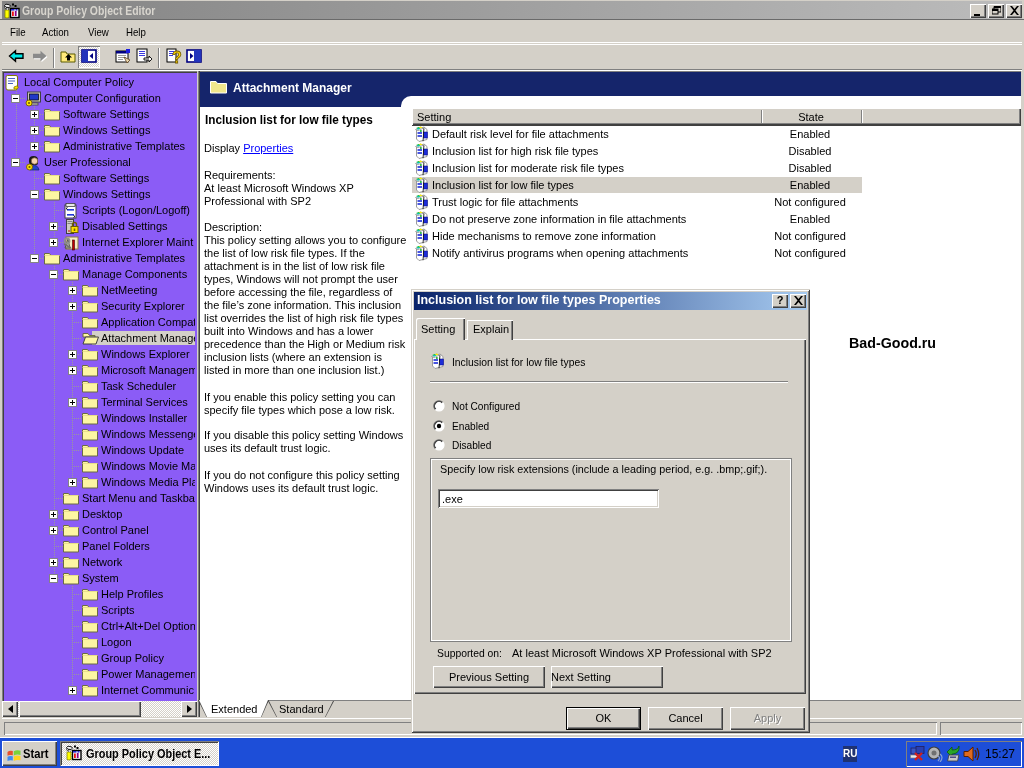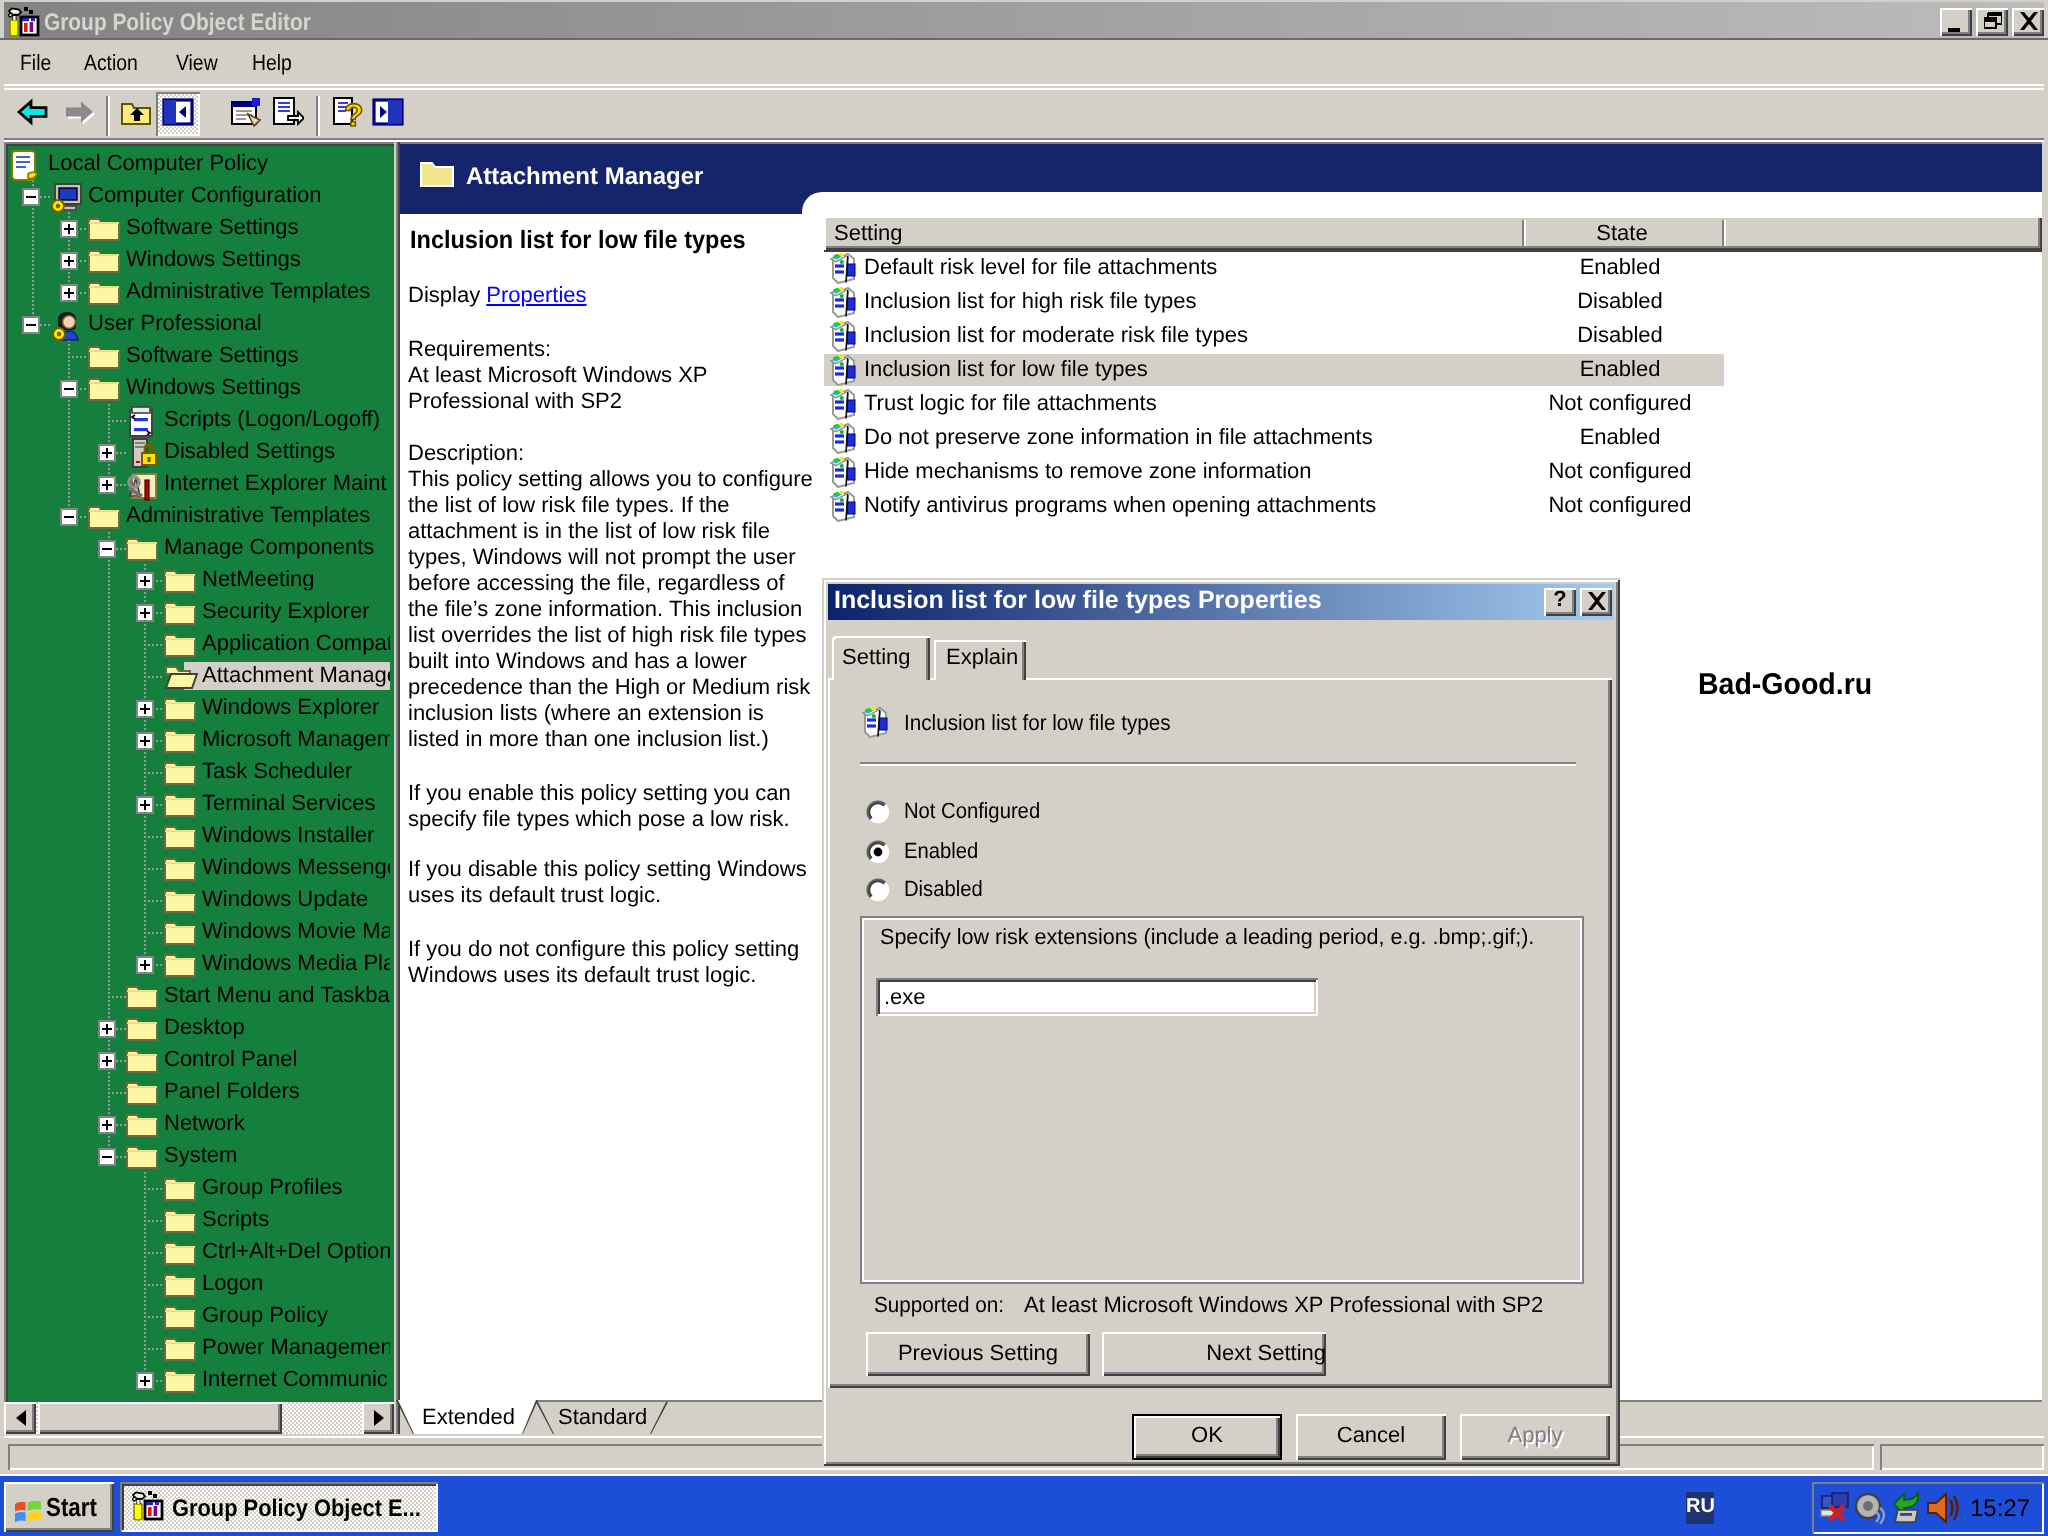--- a/index.html
+++ b/index.html
@@ -119,21 +119,21 @@
       </svg>
     </div>
 <div class="ab" style="left:186px;top:48px;">
       <svg width="16" height="16" viewBox="0 0 16 16">
         <rect x="1" y="2" width="14" height="12" fill="#fff" stroke="#000080" stroke-width="1.6"></rect>
         <rect x="8" y="2" width="7" height="12" fill="#2233bb"></rect>
         <path d="M4 5 L7.5 8 L4 11 Z" fill="#000080"></path>
       </svg>
     </div>
 </div>
-<div class="ab" style="left:2px;top:71px;width:195px;height:646px;background:#15803d;box-shadow: inset 1px 1px 0 #808080, inset 2px 2px 0 #404040;overflow:hidden;">
+<div class="ab" style="left:2px;top:71px;width:195px;height:646px;background:#8b5cf6;box-shadow: inset 1px 1px 0 #808080, inset 2px 2px 0 #404040;overflow:hidden;">
 <div class="ab" style="left:2px;top:2px;width:191px;height:644px;overflow:hidden;" id="tree">
 <div class="ab" style="left:12px;top:15px;width:1px;height:74px;background-image:repeating-linear-gradient(to bottom,#9a9a9a 0 1px,transparent 1px 2px);"></div>
 <div class="ab" style="left:30px;top:33px;width:1px;height:40px;background-image:repeating-linear-gradient(to bottom,#9a9a9a 0 1px,transparent 1px 2px);"></div>
 <div class="ab" style="left:30px;top:97px;width:1px;height:88px;background-image:repeating-linear-gradient(to bottom,#9a9a9a 0 1px,transparent 1px 2px);"></div>
 <div class="ab" style="left:50px;top:129px;width:1px;height:40px;background-image:repeating-linear-gradient(to bottom,#9a9a9a 0 1px,transparent 1px 2px);"></div>
 <div class="ab" style="left:50px;top:193px;width:1px;height:312px;background-image:repeating-linear-gradient(to bottom,#9a9a9a 0 1px,transparent 1px 2px);"></div>
 <div class="ab" style="left:68px;top:209px;width:1px;height:200px;background-image:repeating-linear-gradient(to bottom,#9a9a9a 0 1px,transparent 1px 2px);"></div>
 <div class="ab" style="left:68px;top:513px;width:1px;height:104px;background-image:repeating-linear-gradient(to bottom,#9a9a9a 0 1px,transparent 1px 2px);"></div>
 <div class="ab" style="left:12px;top:25px;width:9px;height:1px;background-image:repeating-linear-gradient(to right,#9a9a9a 0 1px,transparent 1px 2px);"></div>
 <div class="ab" style="left:30px;top:41px;width:9px;height:1px;background-image:repeating-linear-gradient(to right,#9a9a9a 0 1px,transparent 1px 2px);"></div>
@@ -552,21 +552,21 @@
           <path d="M0.5 4.5 L15.5 4.5" stroke="#e8df8a" stroke-width="1"></path>
         </svg>
       </div>
 <div class="ab" style="left:78px;top:499px;white-space:nowrap;font-size:11px;">System</div>
 <div class="ab" style="left:78px;top:514px;">
         <svg width="16" height="14" viewBox="0 0 16 14">
           <path d="M0.5 2.5 L5.5 2.5 L7 4.5 L15.5 4.5 L15.5 13 L0.5 13 Z" fill="#fdf6a3" stroke="#6a6a45" stroke-width="1"></path>
           <path d="M0.5 4.5 L15.5 4.5" stroke="#e8df8a" stroke-width="1"></path>
         </svg>
       </div>
-<div class="ab" style="left:97px;top:515px;white-space:nowrap;font-size:11px;">Group Profiles</div>
+<div class="ab" style="left:97px;top:515px;white-space:nowrap;font-size:11px;">Help Profiles</div>
 <div class="ab" style="left:78px;top:530px;">
         <svg width="16" height="14" viewBox="0 0 16 14">
           <path d="M0.5 2.5 L5.5 2.5 L7 4.5 L15.5 4.5 L15.5 13 L0.5 13 Z" fill="#fdf6a3" stroke="#6a6a45" stroke-width="1"></path>
           <path d="M0.5 4.5 L15.5 4.5" stroke="#e8df8a" stroke-width="1"></path>
         </svg>
       </div>
 <div class="ab" style="left:97px;top:531px;white-space:nowrap;font-size:11px;">Scripts</div>
 <div class="ab" style="left:78px;top:546px;">
         <svg width="16" height="14" viewBox="0 0 16 14">
           <path d="M0.5 2.5 L5.5 2.5 L7 4.5 L15.5 4.5 L15.5 13 L0.5 13 Z" fill="#fdf6a3" stroke="#6a6a45" stroke-width="1"></path>
@@ -860,21 +860,21 @@
 <div class="ab" style="left:19px;top:169px;width:362px;height:184px;box-shadow: inset 1px 1px 0 #808080, inset -1px -1px 0 #808080, inset 2px 2px 0 #fff, inset -2px -2px 0 #fff;"></div>
 <div class="ab sxl" style="left:29px;top:174px;font-size:11px;transform:scaleX(0.98);white-space:nowrap;">Specify low risk extensions (include a leading period, e.g. .bmp;.gif;).</div>
 <div class="ab" style="left:27px;top:200px;width:221px;height:19px;background:#fff;box-shadow: inset 1px 1px 0 #808080, inset -1px -1px 0 #ffffff, inset 2px 2px 0 #404040, inset -2px -2px 0 #d4d0c8;"></div>
 <div class="ab" style="left:31px;top:204px;font-size:11px;">.exe</div>
 <div class="ab sxl" style="left:26px;top:358px;font-size:11px;transform:scaleX(0.94);">Supported on:</div>
 <div class="ab" style="left:101px;top:358px;font-size:11px;white-space:nowrap;">At least Microsoft Windows XP Professional with SP2</div>
 <div class="ab" style="left:22px;top:377px;width:112px;height:22px;background:#d4d0c8;box-shadow: inset 1px 1px 0 #ffffff, inset -1px -1px 0 #404040, inset -2px -2px 0 #808080;">
       <div style="text-align:center;line-height:22px;font-size:11px;">Previous Setting</div>
     </div>
 <div class="ab" style="left:140px;top:377px;width:112px;height:22px;background:#d4d0c8;box-shadow: inset 1px 1px 0 #ffffff, inset -1px -1px 0 #404040, inset -2px -2px 0 #808080;">
-      <div style="text-align:right;line-height:22px;font-size:11px;">Next Setting</div>
+      <div style="text-align:left;line-height:22px;font-size:11px;">Next Setting</div>
     </div>
 <div class="ab" style="left:155px;top:418px;width:75px;height:23px;background:#d4d0c8;border:1px solid #000;box-shadow: inset 1px 1px 0 #fff, inset -1px -1px 0 #404040, inset -2px -2px 0 #808080;">
       <div style="text-align:center;line-height:21px;font-size:11px;">OK</div>
     </div>
 <div class="ab" style="left:237px;top:418px;width:75px;height:23px;background:#d4d0c8;box-shadow: inset 1px 1px 0 #ffffff, inset -1px -1px 0 #404040, inset -2px -2px 0 #808080;">
       <div style="text-align:center;line-height:23px;font-size:11px;">Cancel</div>
     </div>
 <div class="ab" style="left:319px;top:418px;width:75px;height:23px;background:#d4d0c8;box-shadow: inset 1px 1px 0 #ffffff, inset -1px -1px 0 #404040, inset -2px -2px 0 #808080;">
       <div style="text-align:center;line-height:23px;font-size:11px;color:#808080;text-shadow:1px 1px 0 #fff;">Apply</div>
     </div>

